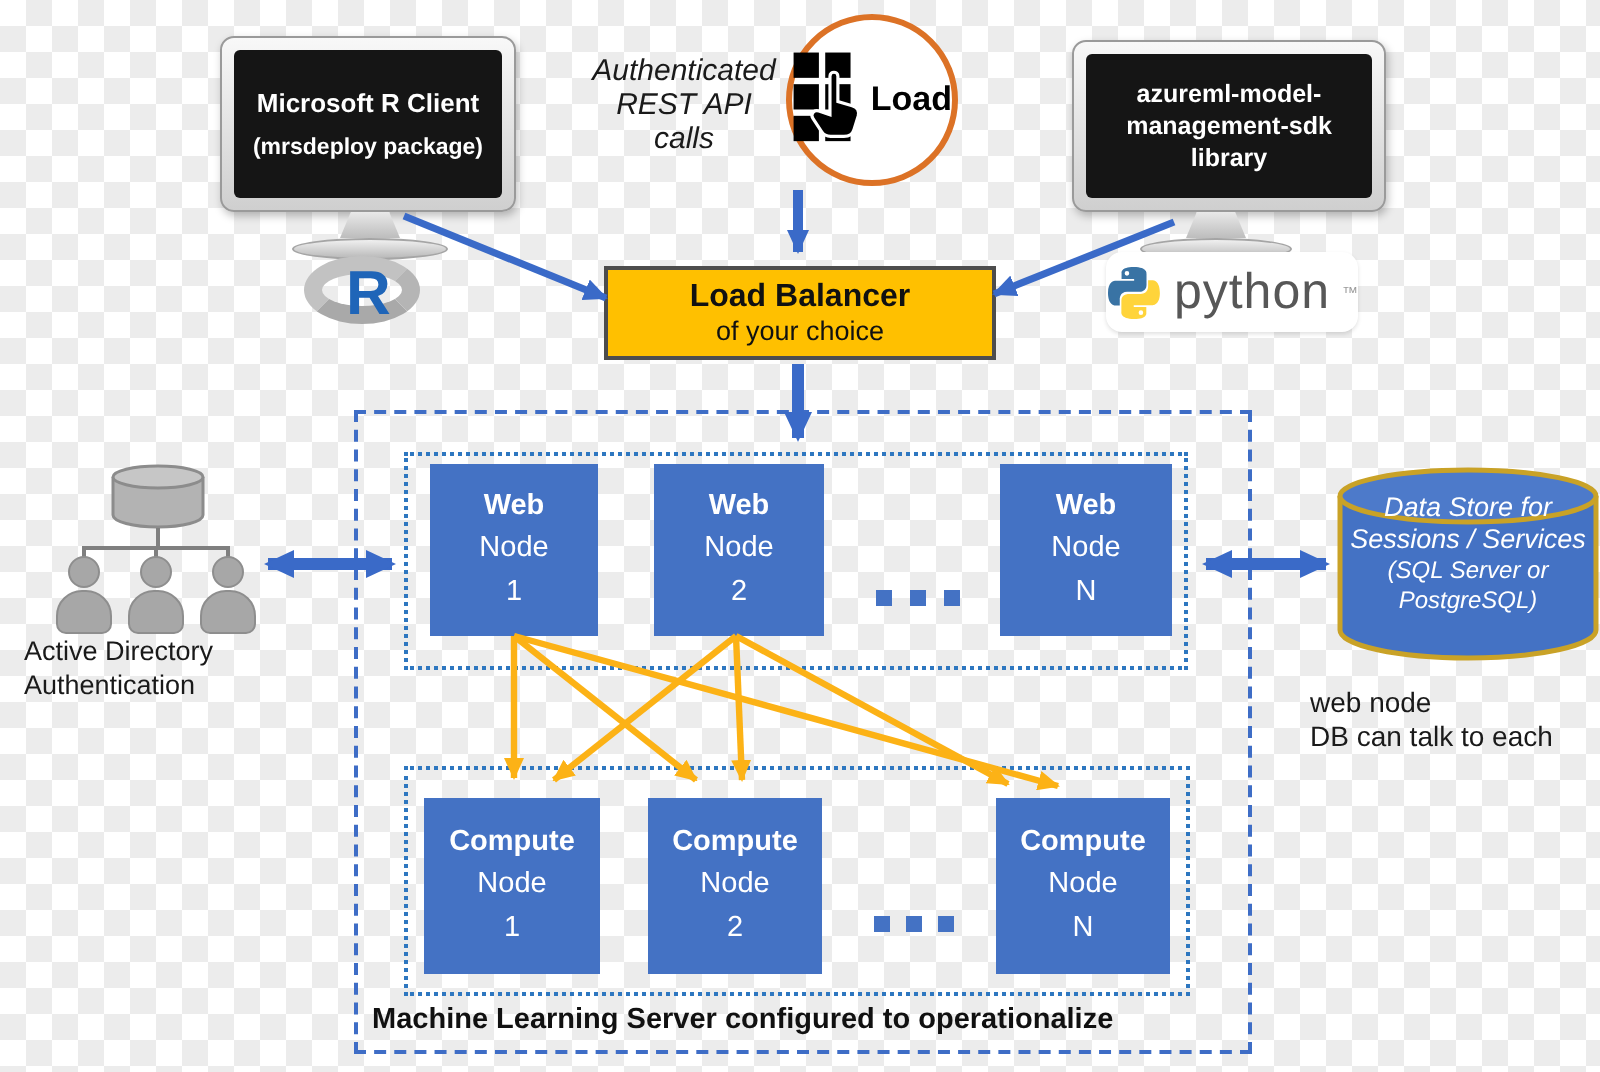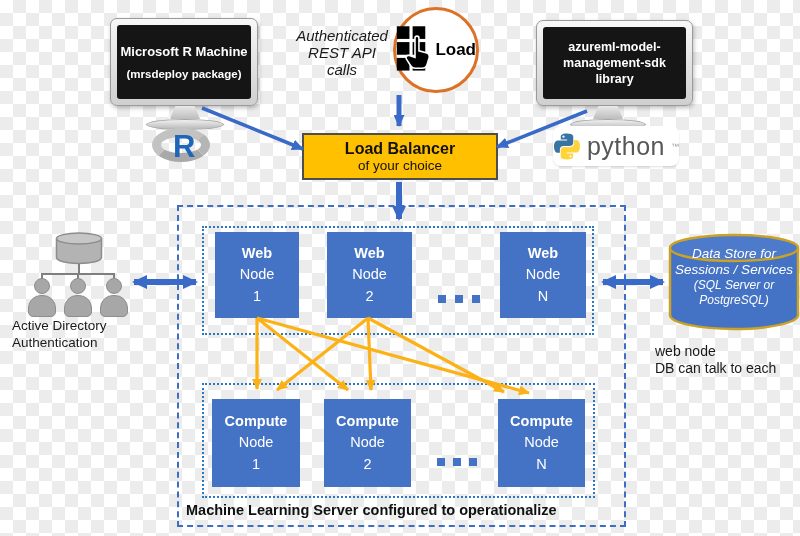--- a/index.html
+++ b/index.html
@@ -90,21 +90,21 @@
   #arrows{pointer-events:none;}
 </style>
 </head>
 <body>
 
 <div id="canvas">
 
   <div class="abs" style="left:110px;top:18px;width:150px;">
     <div class="bezel" style="width:148px;height:88px;box-sizing:border-box;">
       <div class="screen">
-        <div style="font-weight:bold;font-size:13px;">Microsoft R Machine</div>
+        <div style="font-weight:bold;font-size:13px;">Microsoft R Client</div>
         <div style="font-weight:bold;font-size:11.5px;margin-top:9px;">(mrsdeploy package)</div>
       </div>
     </div>
     <div class="neck"></div>
     <div class="mbase" style="width:76px;"></div>
   </div>
 
   <div class="abs" style="left:152px;top:124px;width:64px;height:44px;">
     <div class="r-ring abs" style="left:0;top:4px;"></div>
     <div class="abs r-letter" style="left:21px;top:8px;">R</div>

